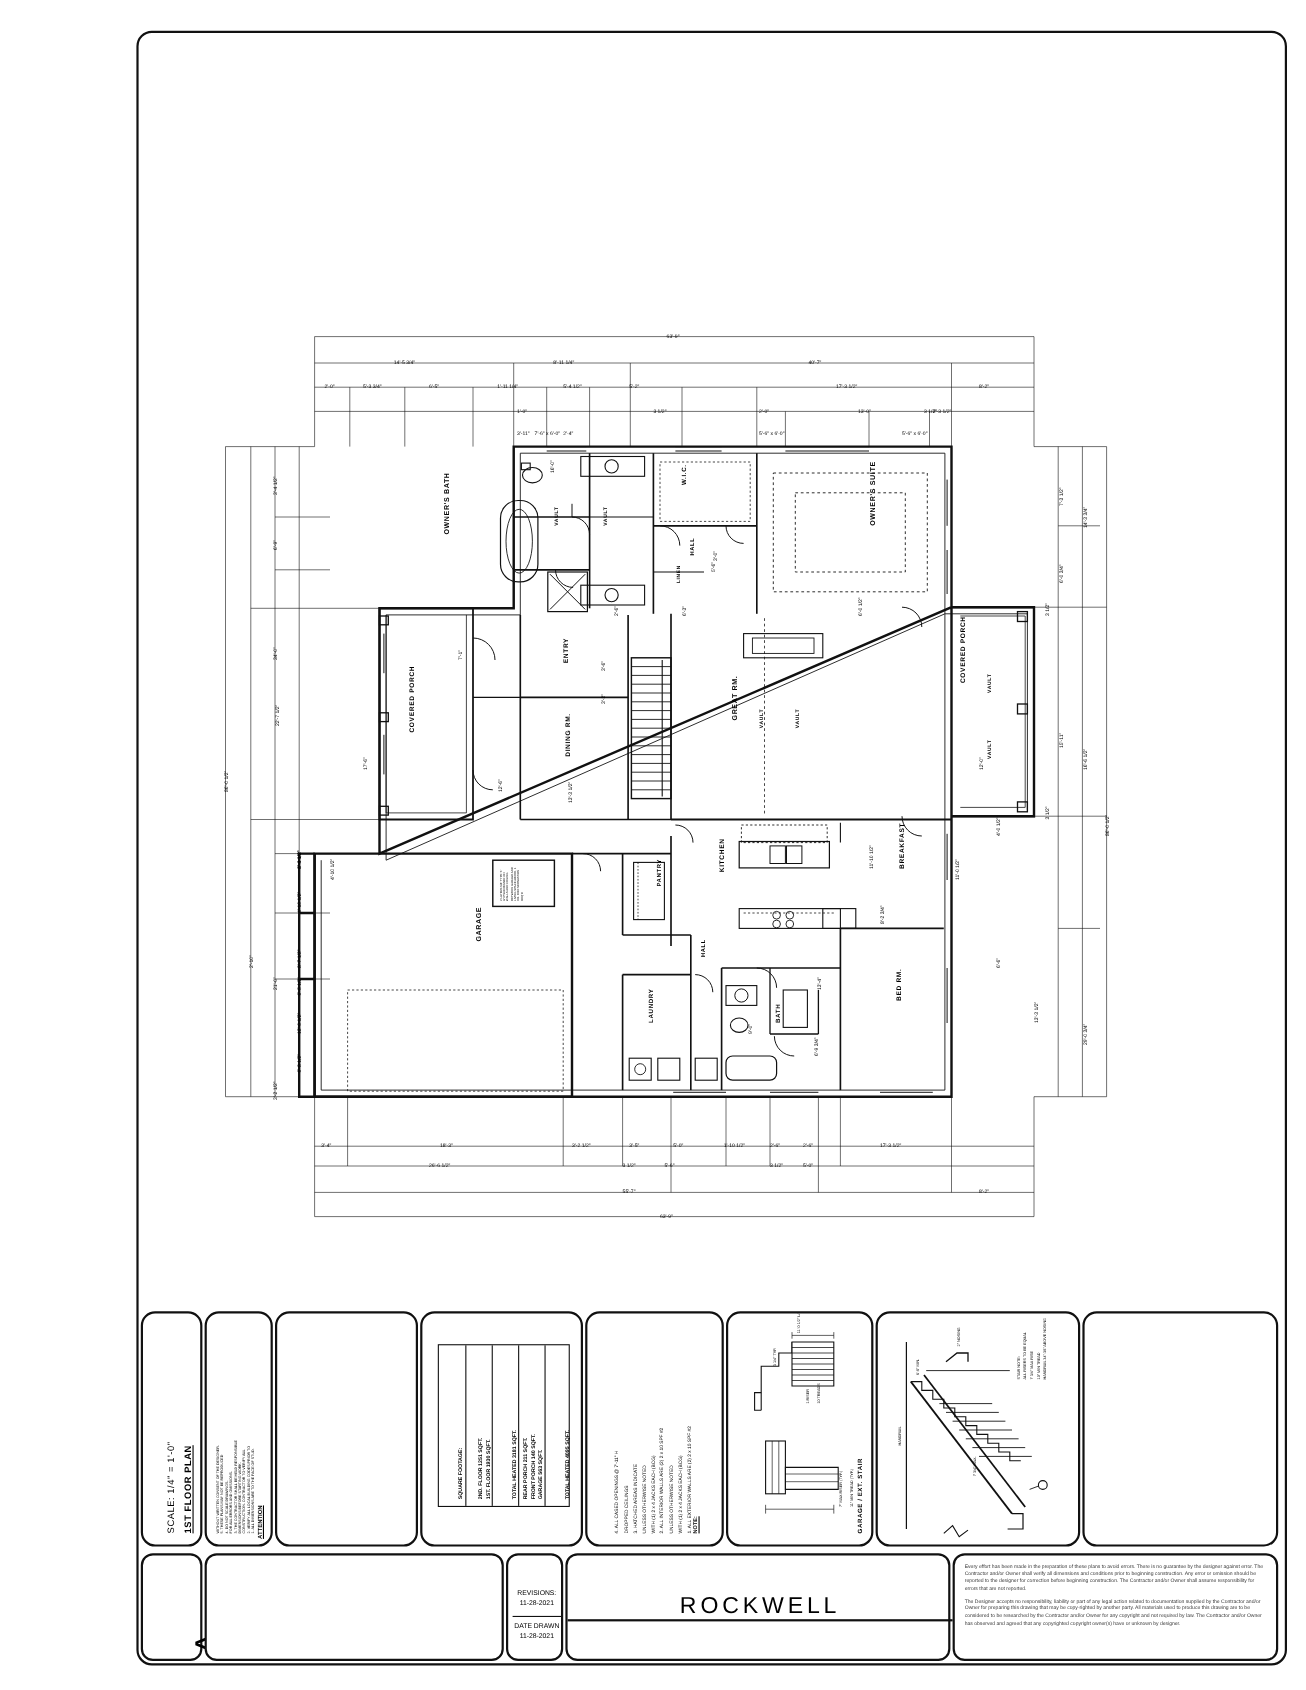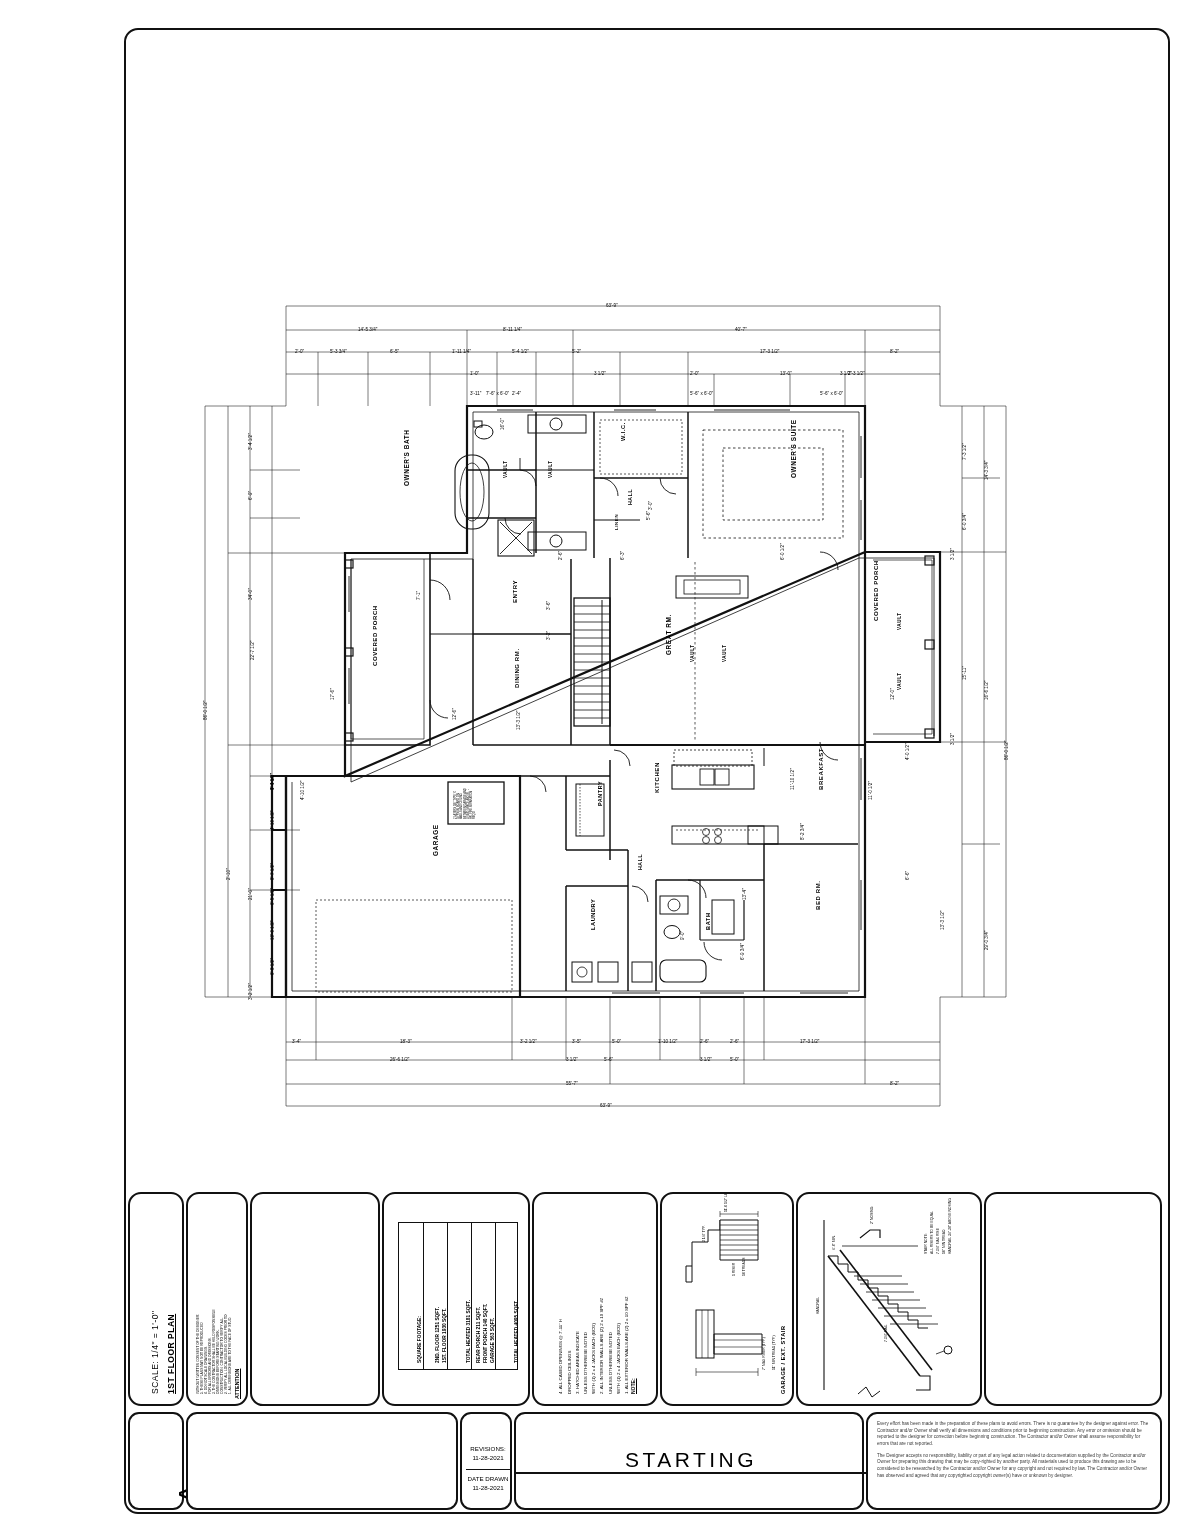--- a/index.html
+++ b/index.html
@@ -609,21 +609,21 @@
 
   <div class="scell" style="left:332px;top:0;width:52px;height:98px;">
     <div style="position:absolute;left:0;top:30px;width:52px;" class="revtxt">REVISIONS:</div>
     <div style="position:absolute;left:0;top:39px;width:52px;" class="revtxt">11-28-2021</div>
     <div style="position:absolute;left:4px;top:55px;width:44px;height:1px;background:#111;"></div>
     <div style="position:absolute;left:0;top:60px;width:52px;" class="revtxt">DATE DRAWN</div>
     <div style="position:absolute;left:0;top:69px;width:52px;" class="revtxt">11-28-2021</div>
   </div>
 
   <div class="scell" style="left:386px;top:0;width:350px;height:98px;">
-    <div style="position:absolute;left:0;top:34px;width:350px;text-align:center;" class="projname">STARTING</div>
+    <div style="position:absolute;left:0;top:34px;width:350px;text-align:center;" class="projname">ROCKWELL</div>
     <div style="position:absolute;left:0;top:58px;width:350px;height:1.6px;background:#111;"></div>
   </div>
 
   <div class="scell" style="left:738px;top:0;width:296px;height:98px;padding:7px 9px;">
     <div class="tiny">Every effort has been made in the preparation of these plans to avoid errors. There is no guarantee by the designer against error. The Contractor and/or Owner shall verify all dimensions and conditions prior to beginning construction. Any error or omission should be reported to the designer for correction before beginning construction. The Contractor and/or Owner shall assume responsibility for errors that are not reported.</div>
     <div class="tiny" style="margin-top:5px;">The Designer accepts no responsibility, liability or part of any legal action related to documentation supplied by the Contractor and/or Owner for preparing this drawing that may be copy-righted by another party. All materials used to produce this drawing are to be considered to be researched by the Contractor and/or Owner for any copyright and not required by law. The Contractor and/or Owner has observed and agreed that any copyrighted copyright owner(s) have or unknown by designer.</div>
   </div>
 </div>
 
 </body></html>

